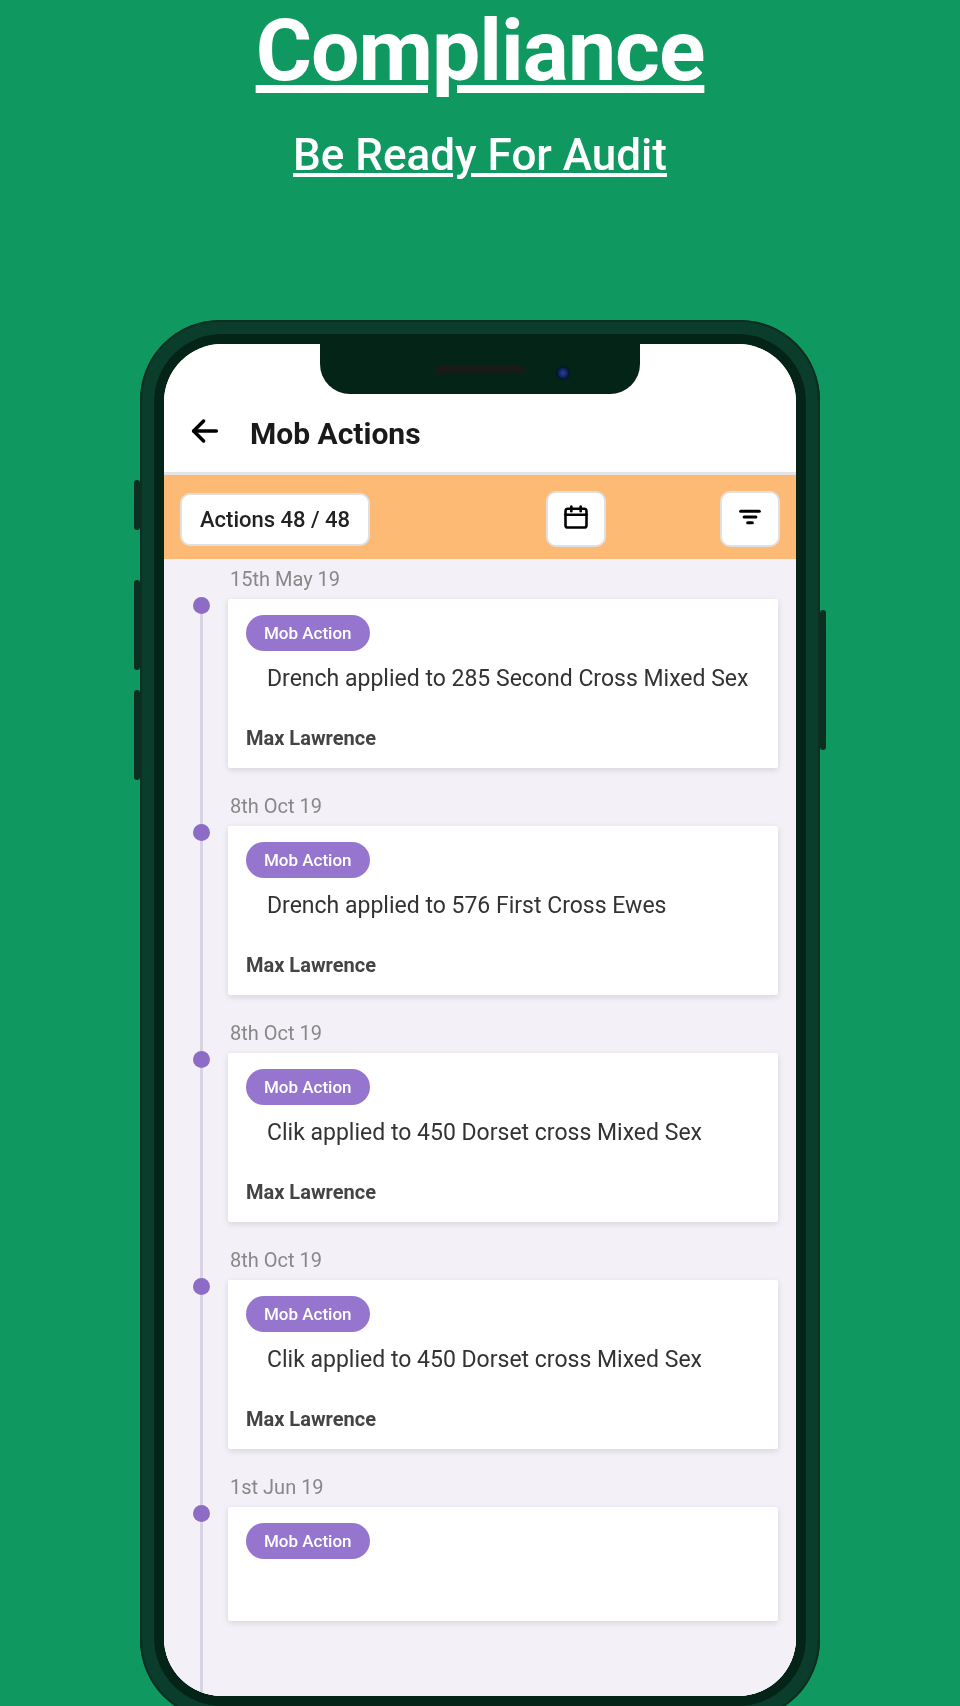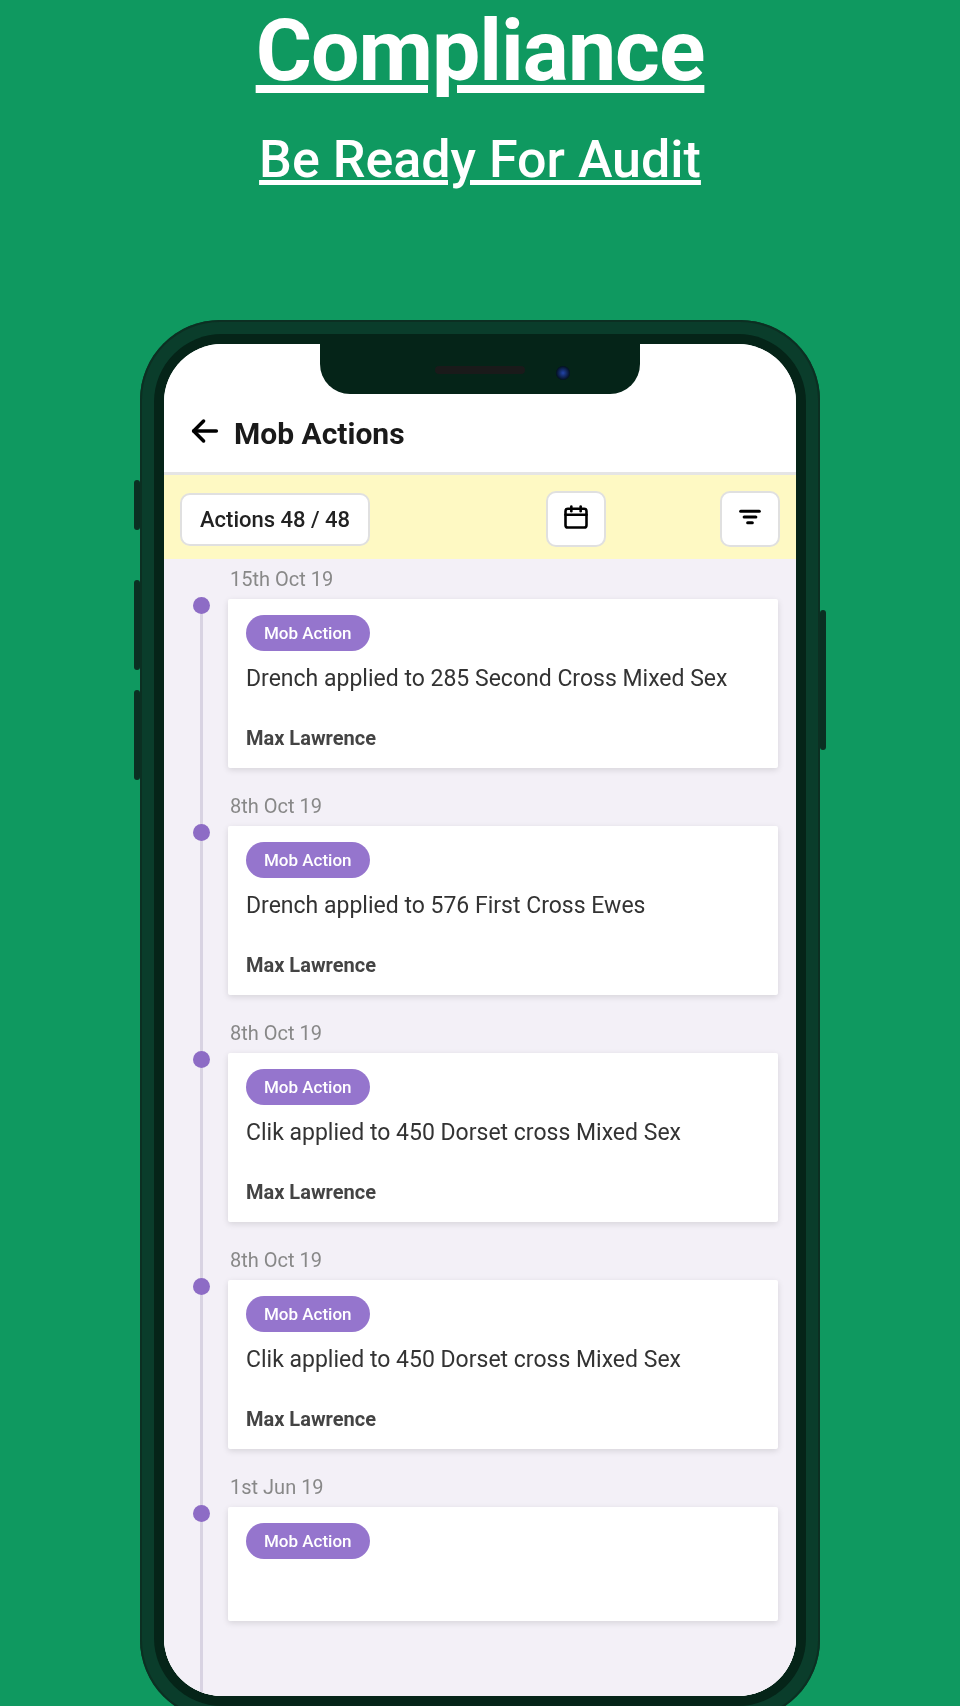--- a/index.html
+++ b/index.html
@@ -15,21 +15,21 @@
     text-align: center;
     color: #fff;
     text-decoration: underline;
   }
   .hero h1 {
     font-size: 86px;
     font-weight: 700;
     letter-spacing: -1px;
   }
   .hero h2 {
-    font-size: 52px;
+    font-size: 44px;
     font-weight: 500;
     margin-top: 28px;
   }
 
   
   .phone {
     position: absolute;
     left: 50%;
     transform: translateX(-50%);
     top: 320px;
@@ -102,35 +102,35 @@
     position: absolute;
     inset: 0;
     display: flex;
     flex-direction: column;
     background: #fff;
   }
   .app-header {
     display: flex;
     align-items: center;
     padding: 70px 24px 20px 24px;
-    gap: 12px;
+    gap: 28px;
     border-bottom: 3px solid #e5e5e5;
   }
   .back-icon svg { width: 34px; height: 34px; }
   .app-title {
     font-size: 30px;
     font-weight: 700;
     color: #1a1a1a;
   }
 
   .toolbar {
     display: flex;
     align-items: center;
     padding: 16px 16px 12px 16px;
-    background: #fef9c3;
+    background: #fdba74;
     gap: 12px;
   }
   .chip {
     background: #fff;
     border: 2px solid #e0e0e0;
     border-radius: 10px;
     padding: 12px 18px;
     font-size: 22px;
     font-weight: 500;
     color: #222;
@@ -196,20 +196,21 @@
     font-weight: 500;
     padding: 8px 18px;
     border-radius: 20px;
     margin-bottom: 12px;
   }
   .desc {
     font-size: 23px;
     color: #333;
     line-height: 1.35;
     margin-bottom: 6px;
+    margin-left: 21px;
   }
   .author {
     font-size: 20px;
     font-weight: 700;
     color: #444;
     margin-top: 32px;
   }
 </style>
 </head>
 <body>
@@ -262,21 +263,21 @@
                 </svg>
             </span>
           </div>
         </div>
 
         <div class="timeline">
           <div class="timeline-line"></div>
 
           <div class="entry">
             <div class="dot"></div>
-            <div class="date">15th Oct 19</div>
+            <div class="date">15th May 19</div>
             <div class="card">
               <span class="pill">Mob Action</span>
               <div class="desc">Drench applied to 285 Second Cross Mixed Sex</div>
               <div class="author">Max Lawrence</div>
             </div>
           </div>
 
           <div class="entry">
             <div class="dot"></div>
             <div class="date">8th Oct 19</div>

